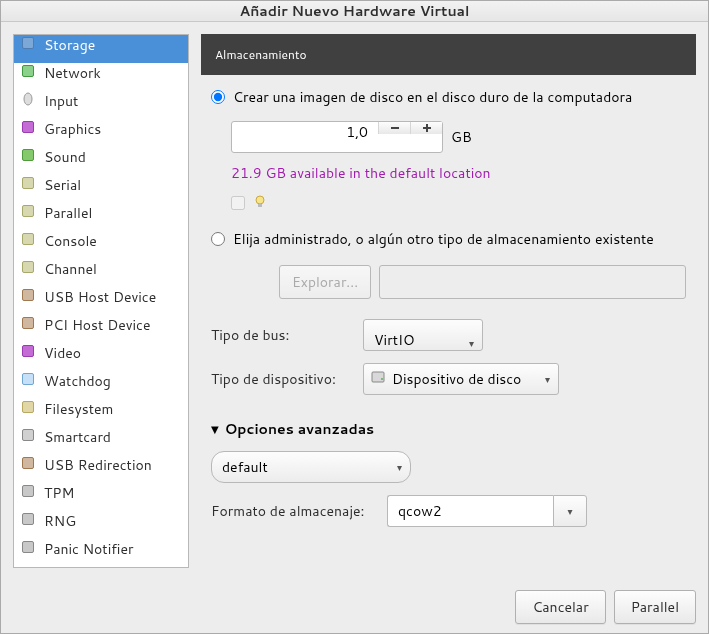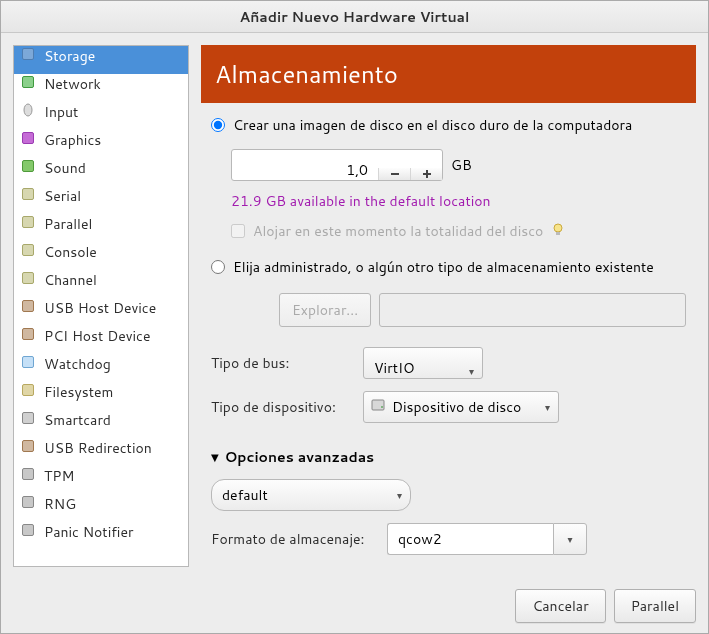--- a/index.html
+++ b/index.html
@@ -4,26 +4,26 @@
 <style>
 * { box-sizing: border-box; margin: 0; padding: 0; font-family: "Cantarell", "DejaVu Sans", sans-serif; font-size: 14px; }
 body { background: #ededed; width: 709px; height: 634px; display: flex; flex-direction: column; border: 1px solid #aaa; }
 .titlebar { height: 36px; display: flex; align-items: center; justify-content: center; background: linear-gradient(to bottom,#f2f2f2,#e6e6e6); border-bottom:1px solid #c8c8c8; font-weight: bold; color: #2e2e2e; }
 .main { flex: 1; display: flex; padding: 12px; gap: 12px; }
 .sidebar { width: 176px; background: #fff; border: 1px solid #b8b8b8; overflow-y: auto; }
 .sb-item { display: flex; height: 28px; padding: 0 6px; gap: 8px; color: #2e2e2e; cursor: default; }
 .sb-item.selected { background: #4a90d9; color: #fff; }
 .sb-icon { width: 16px; height: 16px; display: inline-flex; align-items: center; justify-content: center; flex-shrink: 0; }
 .content { flex: 1; display: flex; flex-direction: column; }
-.panel-title { background: #c2410c; color: #fff; font-size: 24px; padding: 12px 14px; }
+.panel-title { background: #404040; color: #fff; font-size: 12px; padding: 12px 14px; }
 .form { padding: 12px 10px 0 10px; display:flex; flex-direction:column; }
 .radio-row { display: flex; align-items: center; gap: 8px; margin-bottom: 8px; }
 input[type="radio"] { width: 14px; height: 14px; }
 .spinner-row { display: flex; align-items: center; gap: 8px; margin: 6px 0 10px 20px; }
-.spinner-box { display: flex; align-items: flex-end; border: 1px solid #b8b8b8; background:#fff; border-radius:3px; height:32px; }
+.spinner-box { display: flex; align-items: flex-start; border: 1px solid #b8b8b8; background:#fff; border-radius:3px; height:32px; }
 .spinner-box input { border: none; width: 146px; text-align: right; padding-right: 10px; outline:none; background:transparent; }
 .spin-btn { width: 32px; display:flex; align-items:center; justify-content:center; border-left:1px solid #d6d6d6; background: linear-gradient(to bottom,#fdfdfd,#e8e8e8); cursor:pointer; }
 .avail { color: #a21caf; margin: 0 0 10px 20px; }
 .check-row { display: flex; align-items: center; gap: 8px; margin: 0 0 16px 20px; color: #aaa; }
 input[type="checkbox"] { width: 14px; height: 14px; }
 .lightbulb { width:14px; height:14px; }
 .browse-row { display:flex; gap:8px; margin: 8px 0 20px 20px; }
 .btn-d { border:1px solid #b8b8b8; background:linear-gradient(to bottom,#f7f7f7,#ededed); border-radius:3px; padding: 6px 12px; cursor:pointer; }
 .btn-d.disabled { color:#aaa; cursor:default;margin-left:48px; }
 .txt-disabled { flex:1; border:1px solid #b8b8b8; background:#ededed; border-radius:3px; }
@@ -114,20 +114,26 @@
       <span>USB Host Device</span>
     </div>
     <div class="sb-item">
       <span class="sb-icon">
           <span class="isq" style="background:#d0b8a0;border:1px solid #a07850;"></span>
         </span>
       <span>PCI Host Device</span>
     </div>
     <div class="sb-item">
       <span class="sb-icon">
+          <span class="isq" style="background:#c56bd6;border:1px solid #9a3bb2;"></span>
+        </span>
+      <span>Video</span>
+    </div>
+    <div class="sb-item">
+      <span class="sb-icon">
           <span class="isq" style="background:#c5e0f7;border:1px solid #6fa6d2;"></span>
         </span>
       <span>Watchdog</span>
     </div>
     <div class="sb-item">
       <span class="sb-icon">
           <span class="isq" style="background:#e0d6a6;border:1px solid #b8a860;"></span>
         </span>
       <span>Filesystem</span>
     </div>
@@ -187,21 +193,20 @@
               </svg>
             </div>
         </div>
         <span>GB</span>
       </div>
 
       <div class="avail">21.9 GB available in the default location</div>
 
       <div class="check-row">
         <input type="checkbox" disabled="" style="">
-        <span>Alojar en este momento la totalidad del disco</span>
         <span><svg class="lightbulb">
               <circle cx="7" cy="6" r="4" fill="#f7e48b" stroke="#caa93e"></circle>
               <rect x="5" y="10" width="4" height="3" fill="#bbb"></rect>
             </svg></span>
       </div>
 
       <label class="radio-row">
         <input type="radio" name="storage" style="">
         <span>Elija administrado, o algún otro tipo de almacenamiento existente</span>
       </label>

